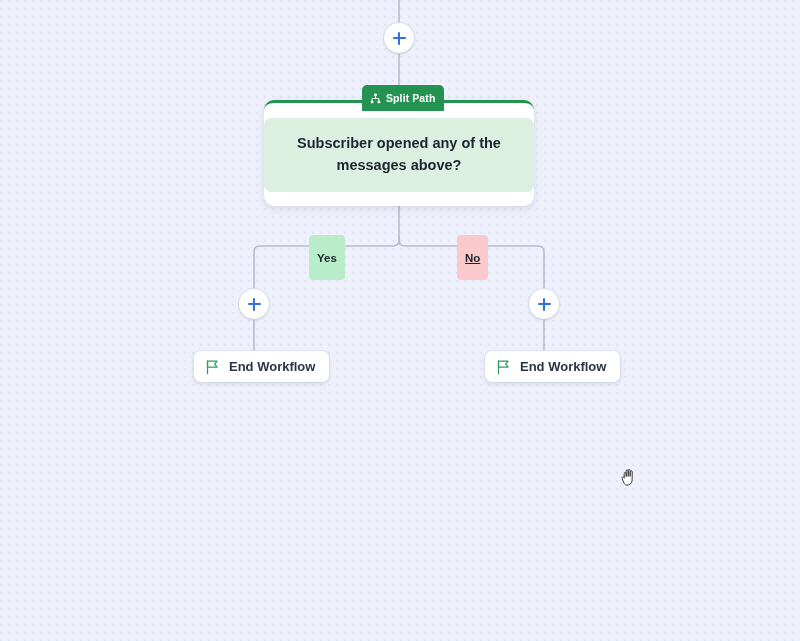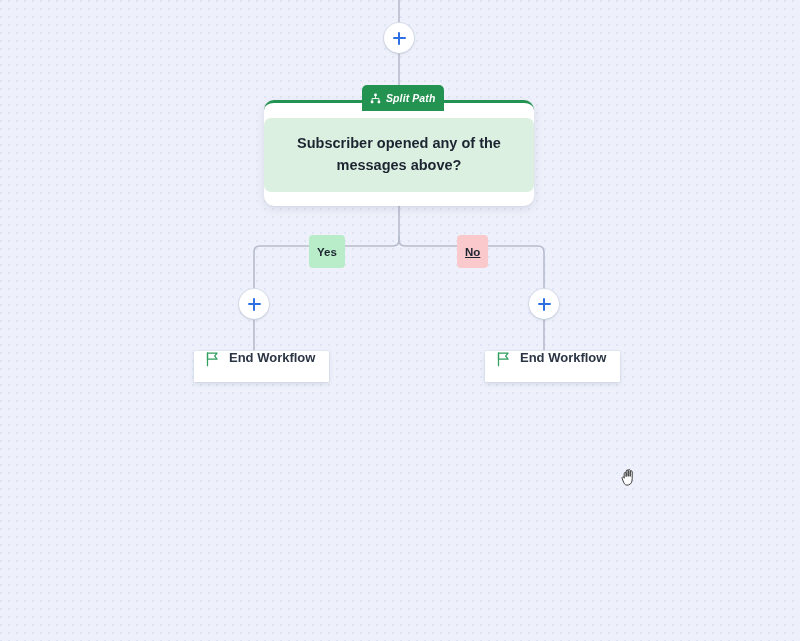--- a/index.html
+++ b/index.html
@@ -80,21 +80,20 @@
     top: 85px;
     height: 26px;
     padding: 0 9px 0 8px;
     background: #249352;
     border-radius: 5px 5px 0 0;
     display: flex;
     align-items: center;
     gap: 5px;
     z-index: 4;
     cursor: pointer;
-    font-style: italic;
   }
   #split-tab .tab-label {
     color: #ffffff;
     font-size: 10.5px;
     font-weight: bold;
     letter-spacing: 0.1px;
     white-space: nowrap;
     line-height: 1;
   }
   .sitemap-icon { display: block; }
@@ -132,21 +131,21 @@
     font-size: 14.5px;
     font-weight: bold;
     line-height: 1.45;
     padding: 0 16px;
   }
 
   
   .branch-label {
     position: absolute;
     height: 21px;
-    padding: 6px 8px;
+    padding: 12px 8px;
     border-radius: 4px;
     display: flex;
     align-items: center;
     justify-content: center;
     font-size: 11.5px;
     font-weight: bold;
     color: #1c2430;
     z-index: 4;
     cursor: pointer;
   }
@@ -161,24 +160,24 @@
     background: #fac9cb;
     text-decoration: underline;
   }
 
   
   .end-node {
     position: absolute;
     height: 31px;
     padding: 0 14px 0 11px;
     background: #ffffff;
-    border-radius: 1px;
+    border-radius: 7px;
     box-shadow: 0 2px 5px rgba(45,58,90,0.13), 0 0 0 1px rgba(226,231,243,0.85);
     display: flex;
-    align-items: flex-start;
+    align-items: center;
     gap: 9px;
     z-index: 3;
     cursor: pointer;
     white-space: nowrap;
   }
   .end-node .end-label {
     font-size: 13px;
     font-weight: bold;
     color: #2b3544;
     line-height: 1;

